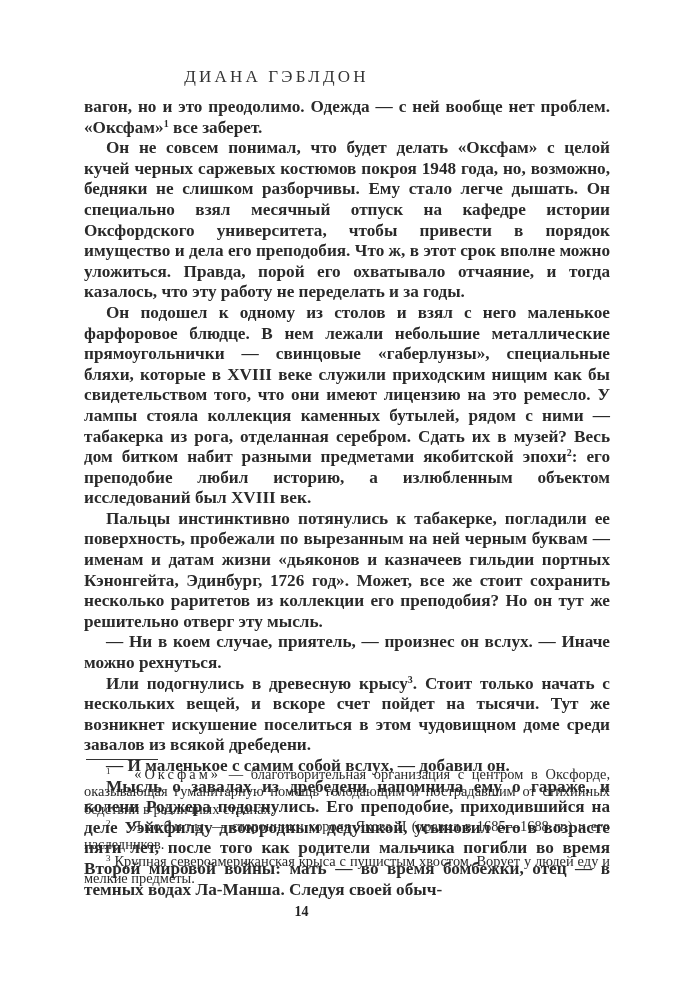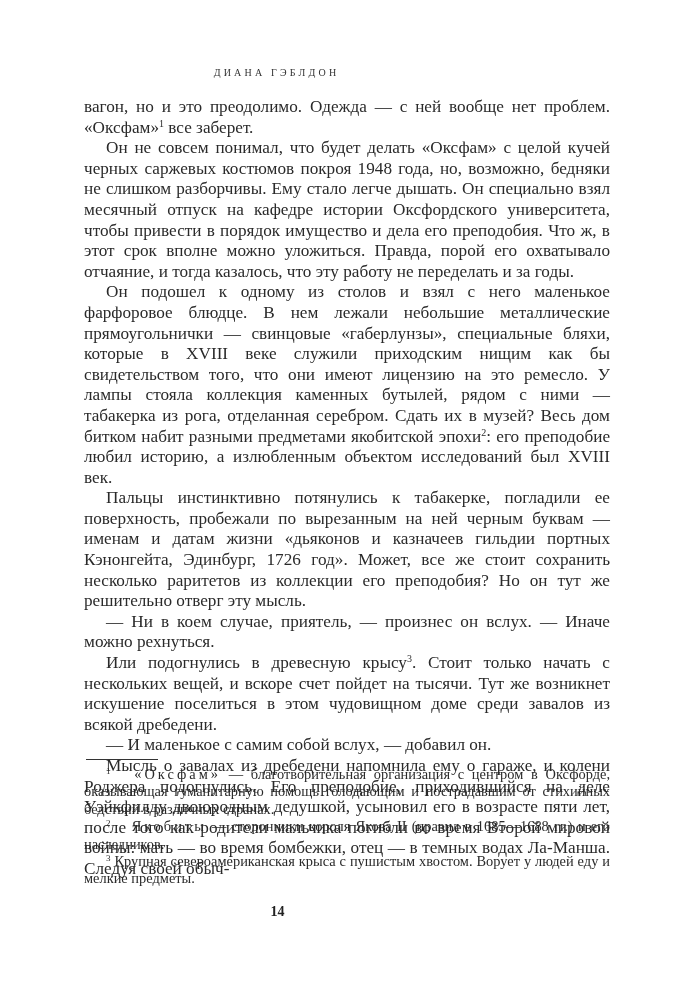--- a/index.html
+++ b/index.html
@@ -7,29 +7,30 @@
     width: 683px; height: 1001px;
     background: #ffffff;
     position: relative;
     overflow: hidden;
     font-family: "Liberation Serif", "DejaVu Serif", serif;
     color: #2a2a2a;
   }
   .running-head {
     position: absolute; top: 67px; left: 0; width: 553px;
     text-align: center;
-    font-size: 10px;
+    font-size: 17px;
     letter-spacing: 3.2px;
     color: #333;
   }
   .body-text {
     position: absolute; top: 97px; left: 84px; width: 526px;
     font-size: 17.2px;
     line-height: 20.6px;
     text-align: justify;
+    font-weight: bold;
   }
   .body-text p { margin: 0; text-indent: 0; }
   .body-text p.indent { text-indent: 22px; }
   sup { font-size: 10px; line-height: 0; vertical-align: 6px; }
   .footnote-rule {
     position: absolute; top: 759px; left: 86px; width: 72px;
     border-top: 1px solid #333;
   }
   .footnotes {
     position: absolute; top: 766px; left: 84px; width: 526px;
@@ -39,20 +40,21 @@
   }
   .footnotes p { margin: 0; text-indent: 22px; }
   .footnotes .term { letter-spacing: 3px; margin-left: 16px; }
   .footnotes sup { font-size: 9px; vertical-align: 5px; }
   .page-number {
     position: absolute; top: 904px; left: 0; width: 555px;
     text-align: center;
     font-size: 14px;
     font-weight: bold;
     color: #222;
+    padding-left: 24px;
   }
 </style>
 </head>
 <body>
 
 <div class="running-head">ДИАНА ГЭБЛДОН</div>
 
 <div class="body-text">
   <p><span>вагон, но и это преодолимо. Одежда — с ней вообще нет проблем. «Оксфам»</span><sup>1</sup><span> все заберет.</span></p>
   <p class="indent">Он не совсем понимал, что будет делать «Оксфам» с целой кучей черных саржевых костюмов покроя 1948 года, но, возможно, бедняки не слишком разборчивы. Ему стало легче дышать. Он специально взял месячный отпуск на кафедре истории Оксфордского университета, чтобы привести в порядок имущество и дела его преподобия. Что ж, в этот срок вполне можно уложиться. Правда, порой его охватывало отчаяние, и тогда казалось, что эту работу не переделать и за годы.</p>

